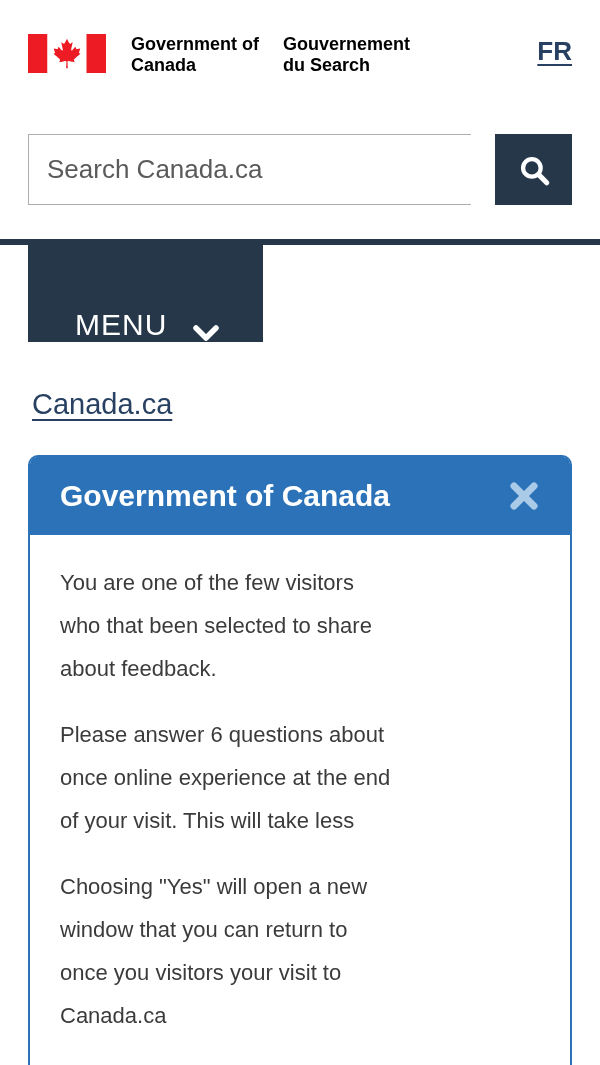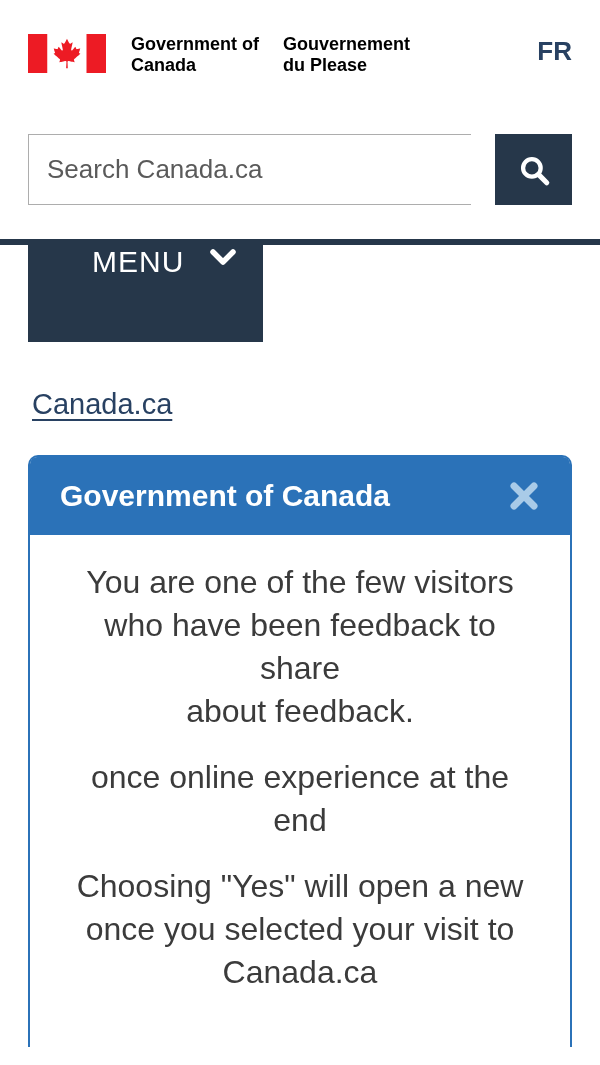--- a/index.html
+++ b/index.html
@@ -17,21 +17,21 @@
   }
   .flag { width: 78px; height: 39px; flex: 0 0 auto; display: block; }
   .fip-text {
     font-weight: bold; font-size: 18px; line-height: 21px; color: #000;
     margin-left: 25px; width: 130px;
   }
   .fip-text.fr { margin-left: 22px; width: 145px; }
   .lang-link {
     margin-left: auto; margin-top: 2px;
     font-size: 26px; font-weight: bold; color: #284162;
-    text-underline-offset: 4px; cursor: pointer;
+    text-decoration: underline; text-underline-offset: 4px; cursor: pointer;
   }
 
   
   .search-row { display: flex; margin: 58px 28px 0 28px; height: 71px; gap: 24px; }
   .search-input {
     flex: 1 1 auto; min-width: 0;
     border: 1px solid #adadad; border-right: none;
     font-family: "Liberation Sans", sans-serif;
     font-size: 26px; color: #444; padding: 0 18px;
     outline: none;
@@ -40,21 +40,21 @@
   .search-btn {
     flex: 0 0 77px; width: 77px; background: #26374A; border: none;
     display: flex; align-items: center; justify-content: center; cursor: pointer;
   }
 
   
   .menubar { margin-top: 34px; border-top: 6px solid #26374A; }
   .menu-btn {
     margin-left: 28px; width: 235px; height: 97px;
     background: #26374A; border: none; cursor: pointer;
-    display: flex; align-items: flex-start; padding-left: 64px;
+    display: flex; align-items: flex-end; padding-left: 47px;
     color: #fff; font-family: "Liberation Sans", sans-serif;
     font-size: 30px; letter-spacing: 1px;
   }
   .menu-btn .chev { margin-left: 26px; margin-top: 4px; }
 
   
   .breadcrumb { margin: 46px 28px 0 32px; }
   .breadcrumb a {
     font-size: 29px; color: #284162; text-decoration: underline;
     text-underline-offset: 5px; cursor: pointer;
@@ -74,40 +74,39 @@
     padding: 22px 28px 22px 30px;
   }
   .modal-title { color: #fff; font-size: 30px; font-weight: bold; }
   .modal-close {
     background: transparent; border: none; cursor: pointer;
     display: flex; align-items: center; justify-content: center;
     padding: 0; margin-right: 2px;
   }
   .modal-body { padding: 26px 30px 30px 30px; }
   .modal-body p {
-    font-size: 32px; line-height: 43px; color: #3b3b3b;
+    font-size: 22px; line-height: 43px; color: #3b3b3b;
     margin-bottom: 23px;
-    text-align: center;
   }
   .ln { display: block; }
 </style>
 </head>
 <body>
 
 <header class="site-header">
   <svg class="flag" viewBox="0 0 156 78" xmlns="http://www.w3.org/2000/svg">
     <rect x="0" y="0" width="39" height="78" fill="#ED1B24"></rect>
     <rect x="39" y="0" width="78" height="78" fill="#ffffff"></rect>
     <rect x="117" y="0" width="39" height="78" fill="#ED1B24"></rect>
     <g transform="translate(78,39) scale(0.115) translate(-256,-256)">
       <path fill="#ED1B24" d="M383.8 351.7c2.5-2.5 105.2-92.4 105.2-92.4l-17.5-7.5c-10-4.9-7.4-11.5-5-17.4 2.4-7.6 20.1-67.3 20.1-67.3s-47.7 10-57.7 12.5c-7.5 2.4-10-2.5-12.5-7.5s-15-32.4-15-32.4-52.6 59.9-55.1 62.3c-10 7.5-20.1 0-17.6-10 0-10 27.6-129.6 27.6-129.6s-30.1 17.4-40.1 22.4c-7.5 5-12.6 5-17.6-5C293.5 72.3 255.9 0 255.9 0s-37.5 72.3-42.5 79.8c-5 10-10 10-17.6 5-10-5-40.1-22.4-40.1-22.4s27.6 119.6 27.6 129.6c2.5 10-7.5 17.5-17.6 10-2.5-2.4-55.1-62.3-55.1-62.3s-12.5 27.4-15 32.4-5 9.9-12.5 7.5c-10-2.5-57.7-12.5-57.7-12.5s17.7 59.7 20.1 67.3c2.4 6 5 12.5-5 17.4l-17.5 7.5s102.7 89.9 105.2 92.4c5.1 5 10 7.5 5.1 22.5-5.1 15-10.1 35.1-10.1 35.1s95.2-20.1 105.3-22.6c8.7-.9 18.3 2.5 18.3 12.5S241 512 241 512h30s-5.8-102.7-5.8-112.8 9.5-13.4 18.3-12.5c10 2.5 105.3 22.6 105.3 22.6s-5-20.1-10.1-35.1c-4.9-15-.1-17.5 5.1-22.5z"></path>
     </g>
   </svg>
   <div class="fip-text">Government of Canada</div>
-  <div class="fip-text fr">Gouvernement du Please</div>
+  <div class="fip-text fr">Gouvernement du Search</div>
   <a class="lang-link">FR</a>
 </header>
 
 <div class="search-row">
   <input class="search-input" type="text" placeholder="Search Canada.ca" style="">
   <button class="search-btn">
     <svg width="34" height="34" viewBox="0 0 24 24" xmlns="http://www.w3.org/2000/svg">
       <circle cx="10.5" cy="10.5" r="6.2" fill="none" stroke="#ffffff" stroke-width="3"></circle>
       <line x1="15.3" y1="15.3" x2="21" y2="21" stroke="#ffffff" stroke-width="3.6" stroke-linecap="round"></line>
     </svg>
@@ -133,25 +132,28 @@
     <button class="modal-close">
       <svg width="32" height="32" viewBox="0 0 32 32" xmlns="http://www.w3.org/2000/svg">
         <line x1="6" y1="6" x2="26" y2="26" stroke="#A9CBE8" stroke-width="7" stroke-linecap="round"></line>
         <line x1="26" y1="6" x2="6" y2="26" stroke="#A9CBE8" stroke-width="7" stroke-linecap="round"></line>
       </svg>
     </button>
   </div>
   <div class="modal-body">
     <p>
       <span class="ln">You are one of the few visitors</span>
-      <span class="ln">who have been feedback to share</span>
+      <span class="ln">who that been selected to share</span>
       <span class="ln">about feedback.</span>
     </p>
     <p>
+      <span class="ln">Please answer 6 questions about</span>
       <span class="ln">once online experience at the end</span>
+      <span class="ln">of your visit. This will take less</span>
     </p>
     <p>
       <span class="ln">Choosing "Yes" will open a new</span>
-      <span class="ln">once you selected your visit to</span>
+      <span class="ln">window that you can return to</span>
+      <span class="ln">once you visitors your visit to</span>
       <span class="ln">Canada.ca</span>
     </p>
   </div>
 </section>
 
 </body></html>

